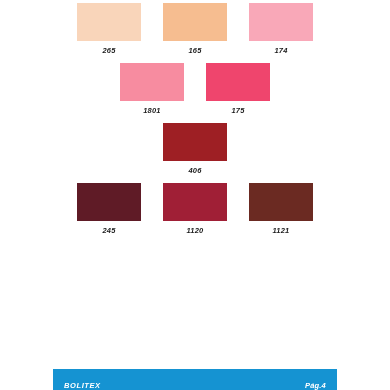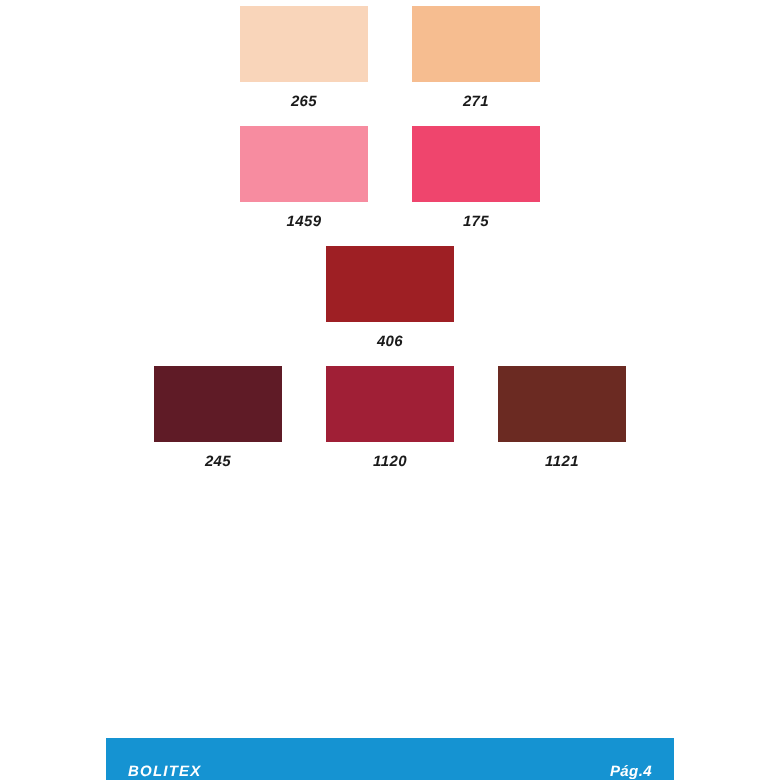--- a/index.html
+++ b/index.html
@@ -103,28 +103,32 @@
 
   <div id="swatch-grid">
 
     <div class="swatch-row">
       <div class="swatch-cell">
         <span class="swatch-chip" style="background-color: rgb(249, 213, 186);"></span>
         <span class="swatch-label">265</span>
       </div>
       <div class="swatch-cell">
         <span class="swatch-chip" style="background-color: rgb(246, 189, 144);"></span>
-        <span class="swatch-label">271</span>
+        <span class="swatch-label">165</span>
+      </div>
+      <div class="swatch-cell">
+        <span class="swatch-chip" style="background-color: rgb(249, 168, 184);"></span>
+        <span class="swatch-label">174</span>
       </div>
     </div>
 
     <div class="swatch-row">
       <div class="swatch-cell">
         <span class="swatch-chip" style="background-color: rgb(247, 140, 160);"></span>
-        <span class="swatch-label">1459</span>
+        <span class="swatch-label">1801</span>
       </div>
       <div class="swatch-cell">
         <span class="swatch-chip" style="background-color: rgb(239, 69, 109);"></span>
         <span class="swatch-label">175</span>
       </div>
     </div>
 
     <div class="swatch-row">
       <div class="swatch-cell">
         <span class="swatch-chip" style="background-color: rgb(158, 31, 36);"></span>

